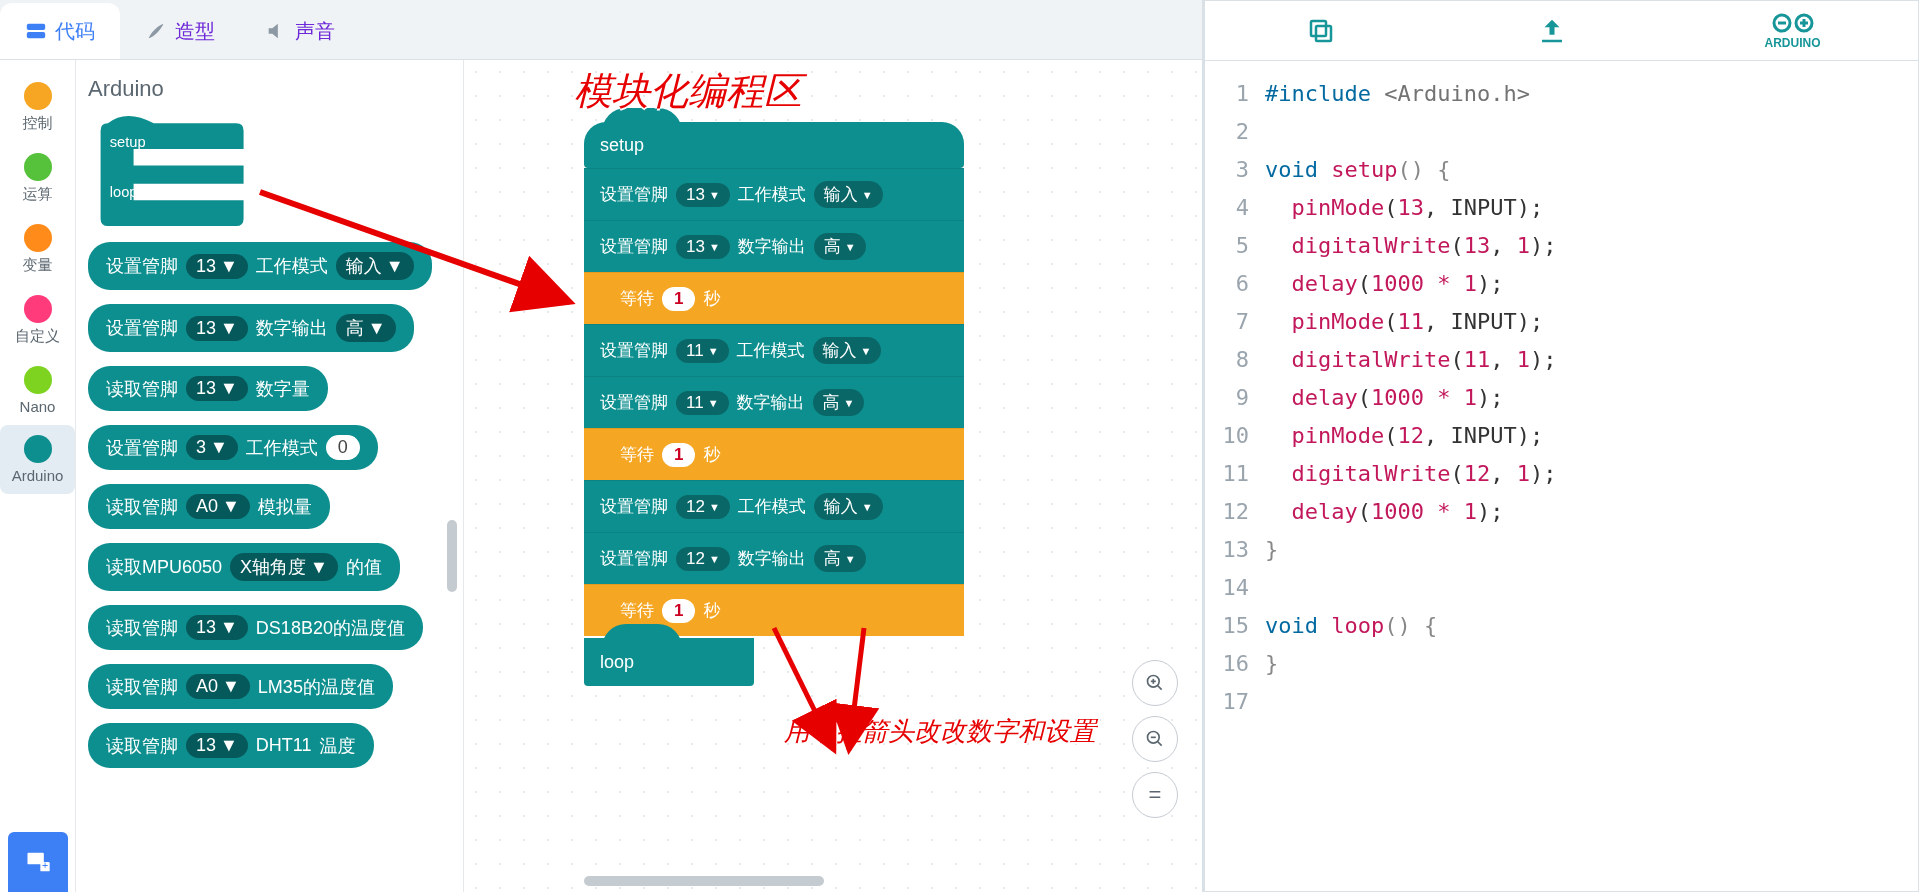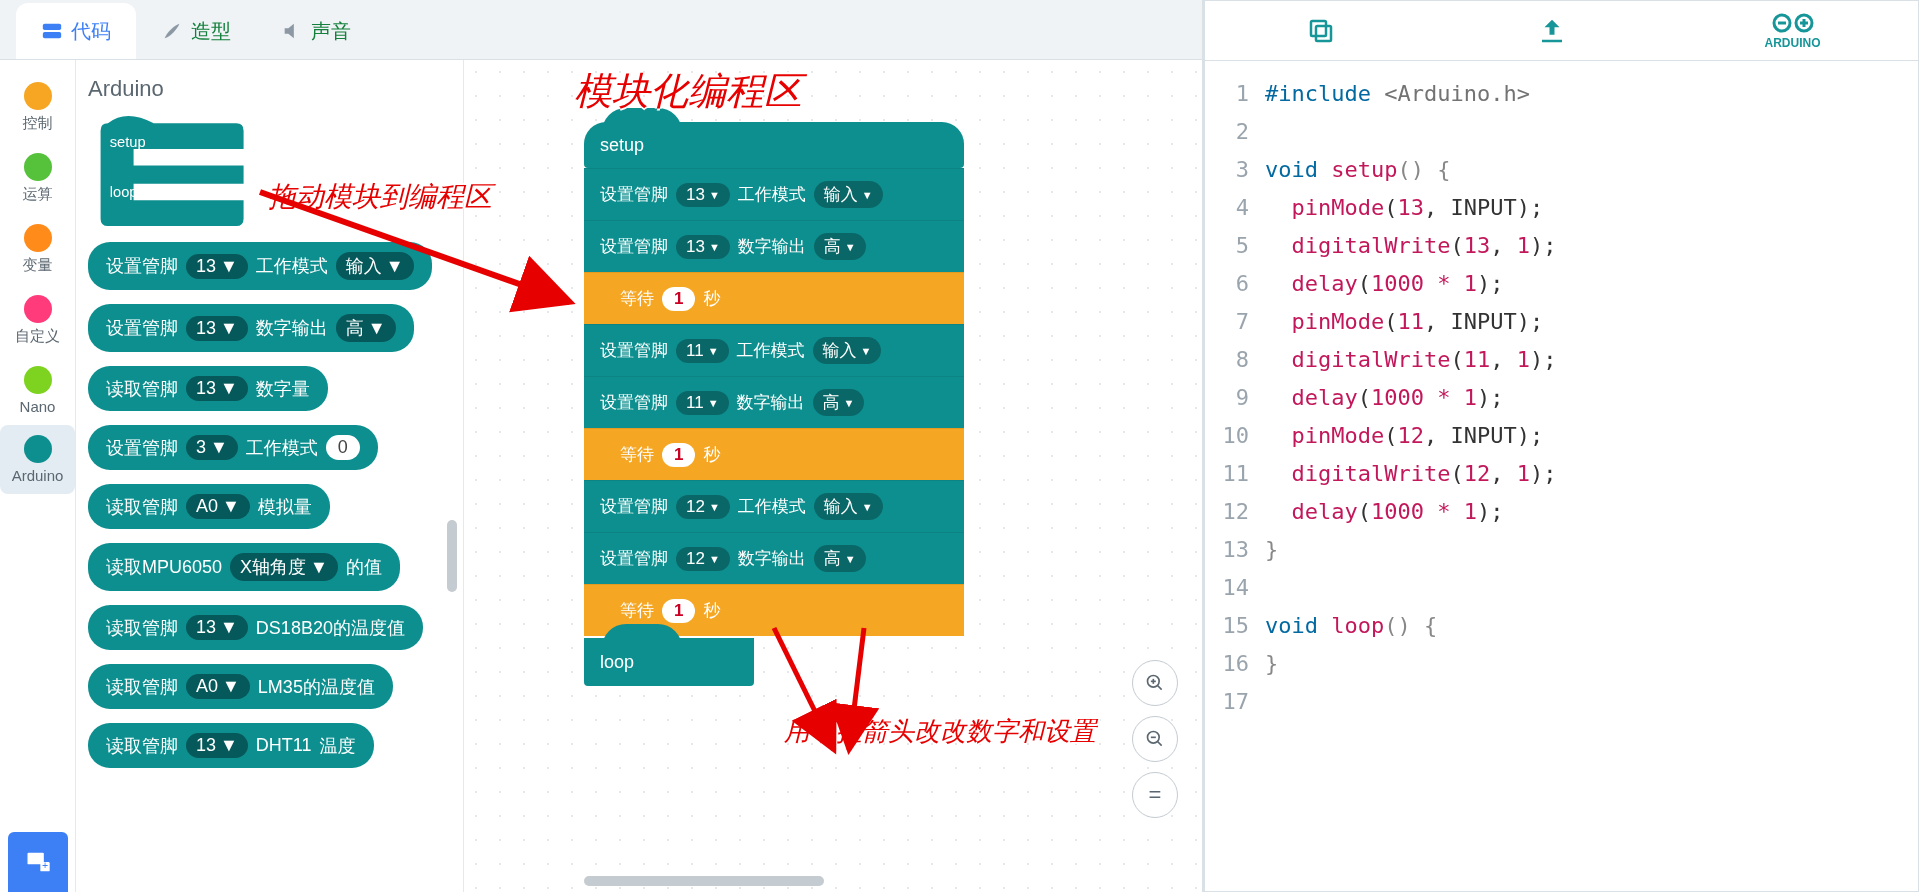--- a/index.html
+++ b/index.html
@@ -5,22 +5,22 @@
 * { box-sizing: border-box; margin: 0; padding: 0; }
 html, body { width: 1919px; height: 892px; font-family: -apple-system, "Segoe UI", "Microsoft YaHei", sans-serif; overflow: hidden; background: #f9f9f9; }
 
 body { display: flex; }
 
 
 #left-panel { width: 1204px; height: 892px; display: flex; flex-direction: column; border-right: 2px solid #d9e1e6; position: relative; }
 
 
 #tab-row { height: 60px; display: flex; align-items: flex-end; background: #f0f3f5; border-bottom: 1px solid #d9e1e6; }
-.tab { width: 120px; height: 56px; display: flex; align-items: center; justify-content: center; gap: 8px; font-size: 20px; color: #15803d; border-radius: 12px 12px 0 0; cursor: pointer; }
-.tab.active { background: #fff; color: #3d7ff5; margin-left: 16px; }
+.tab { width: 120px; height: 56px; display: flex; align-items: center; justify-content: center; gap: 8px; font-size: 20px; color: #6d28d9; border-radius: 12px 12px 0 0; cursor: pointer; }
+.tab.active { background: #fff; color: #3d7ff5; }
 .tab .ico { width: 22px; height: 22px; display: inline-block; }
 
 
 #editor-row { flex: 1; display: flex; overflow: hidden; background: #fff; }
 
 
 #cat-col { width: 76px; display: flex; flex-direction: column; align-items: center; padding-top: 12px; border-right: 1px solid #e6e9ec; background: #fff; }
 .cat-item { width: 100%; display: flex; flex-direction: column; align-items: center; gap: 4px; padding: 10px 0; cursor: pointer; font-size: 15px; color: #5b6770; }
 .cat-item.sel { background: #e3ecf3; border-radius: 8px; }
 .cat-dot { width: 28px; height: 28px; border-radius: 50%; }
@@ -291,21 +291,20 @@
             <marker id="ah2" markerWidth="12" markerHeight="12" refX="9" refY="5" orient="auto">
               <path d="M0 0 L10 5 L0 10 z" fill="#e60000"></path>
             </marker>
           </defs>
         <line x1="310" y1="568" x2="370" y2="690" stroke="#e60000" stroke-width="5" marker-end="url(#ah2)"></line>
         <line x1="400" y1="568" x2="385" y2="690" stroke="#e60000" stroke-width="5" marker-end="url(#ah2)"></line>
       </svg>
     </div>
   </div>
 
-  <span class="anno" style="left:268px;top:178px;font-size:28px">拖动模块到编程区</span>
   <svg class="arrow" style="left:0;top:0;width:1204px;height:892px">
     <defs>
         <marker id="ah1" markerWidth="12" markerHeight="12" refX="9" refY="5" orient="auto">
           <path d="M0 0 L10 5 L0 10 z" fill="#e60000"></path>
         </marker>
       </defs>
     <line x1="260" y1="192" x2="570" y2="302" stroke="#e60000" stroke-width="6" marker-end="url(#ah1)"></line>
   </svg>
 </div>
 

